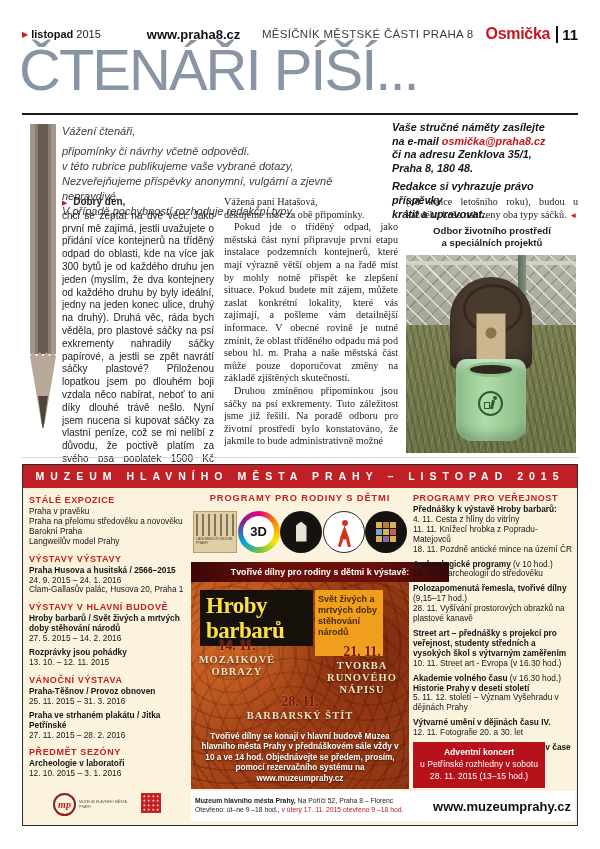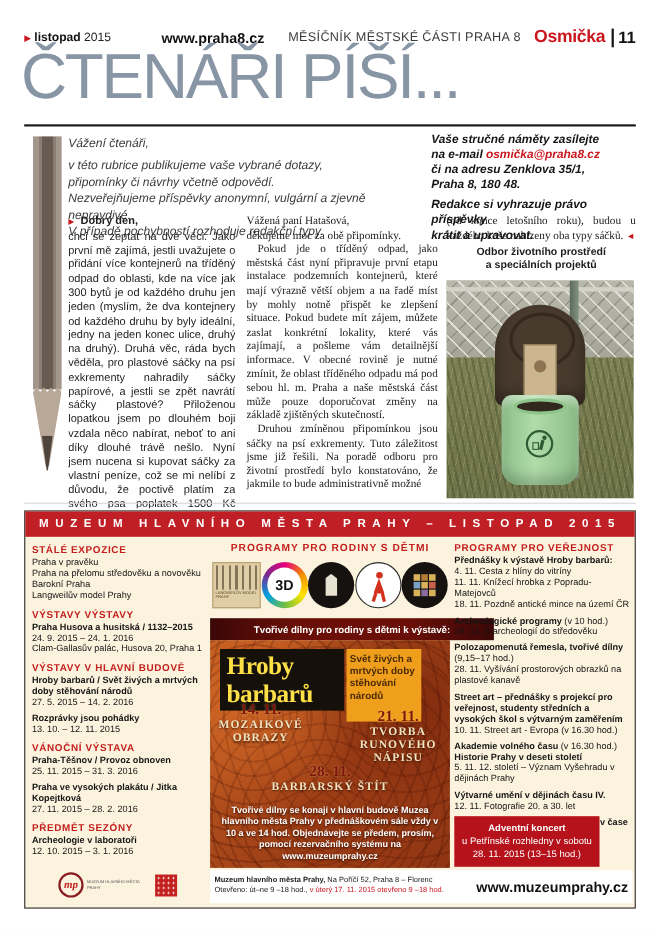--- a/index.html
+++ b/index.html
@@ -80,21 +80,21 @@
   
   .ad { position:absolute; left:22px; top:464px; width:556px; height:362px; border:1.5px solid #2b2b2b; background:#fcf3de; }
   .ad-banner { height:23px; background:#c01f26; color:#fff; font-weight:bold; font-size:10.5px; letter-spacing:6px; text-align:center; line-height:23px; white-space:nowrap; overflow:hidden; }
   .ad-body { position:relative; width:100%; height:335px; }
 
   .ad-h { color:#c3201f; font-weight:bold; font-size:9px; letter-spacing:.6px; margin:7px 0 2px; }
   .ad-t { font-size:8.3px; line-height:9.9px; color:#151515; }
   .ad-b { font-weight:bold; }
 
   .ad-left { position:absolute; left:6px; top:0; width:160px; height:300px; overflow:hidden; }
-  .ad-logos { position:absolute; left:30px; top:305px; display:flex; align-items:center; gap:10px; }
+  .ad-logos { position:absolute; left:30px; top:305px; display:flex; align-items:flex-start; gap:10px; }
   .mp-logo { display:flex; align-items:center; gap:3px; }
   .mp-circle { width:23px; height:23px; border:2px solid #8a1d22; border-radius:50%; color:#c3201f; font-style:italic; font-weight:bold; font-size:10px; text-align:center; line-height:20px; font-family:"Liberation Serif",serif; }
   .mp-caption { width:52px; font-size:3.6px; line-height:4.4px; color:#555; }
   .grid-logo { width:20px; height:20px; background:#c3201f;
     background-image:radial-gradient(#fff 0.8px,transparent 1px); background-size:4.5px 4.5px; background-position:1px 1px; }
 
   .ad-mid { position:absolute; left:168px; top:0; width:218px; }
   .fam-title { color:#c3201f; font-weight:bold; font-size:9.3px; letter-spacing:.9px; text-align:center; margin-top:5px; }
   .badges { display:flex; justify-content:space-between; align-items:center; padding:5px 2px 0 2px; height:52px; }
   .badge { position:relative; flex:none; }
@@ -166,22 +166,22 @@
   <div class="title-rule"></div>
 
   <div class="pencil">
     <div class="pencil-body"></div>
     <div class="pencil-wood"></div>
     <div class="pencil-tip"></div>
   </div>
 
   <div class="intro">
     <div class="sal">Vážení čtenáři,</div>
+    <div>připomínky či návrhy včetně odpovědí.</div>
     <div>v této rubrice publikujeme vaše vybrané dotazy,</div>
-    <div>připomínky či návrhy včetně odpovědí.</div>
     <div>Nezveřejňujeme příspěvky anonymní, vulgární a zjevně nepravdivé.</div>
     <div>V případě pochybností rozhoduje redakční typy.</div>
   </div>
 
   <div class="notice">
     <div>Vaše stručné náměty zasílejte</div>
     <div><span>na e-mail </span><span class="red">osmička@praha8.cz</span></div>
     <div>či na adresu Zenklova 35/1,</div>
     <div>Praha 8, 180 48.</div>
     <div class="grp2">Redakce si vyhrazuje právo příspěvky</div>
@@ -233,34 +233,34 @@
     <div class="ad-body">
 
       <div class="ad-left">
         <div class="ad-h">STÁLÉ EXPOZICE</div>
         <div class="ad-t">Praha v pravěku</div>
         <div class="ad-t">Praha na přelomu středověku a novověku</div>
         <div class="ad-t">Barokní Praha</div>
         <div class="ad-t">Langweilův model Prahy</div>
 
         <div class="ad-h">VÝSTAVY VÝSTAVY</div>
-        <div class="ad-t ad-b">Praha Husova a husitská / 1132–2015</div>
+        <div class="ad-t ad-b">Praha Husova a husitská / 2566–2015</div>
         <div class="ad-t">24. 9. 2015 – 24. 1. 2016</div>
         <div class="ad-t">Clam-Gallasův palác, Husova 20, Praha 1</div>
 
         <div class="ad-h">VÝSTAVY V HLAVNÍ BUDOVĚ</div>
         <div class="ad-t ad-b">Hroby barbarů / Svět živých a mrtvých doby stěhování národů</div>
         <div class="ad-t">27. 5. 2015 – 14. 2. 2016</div>
         <div class="ad-t ad-b" style="margin-top:4px">Rozprávky jsou pohádky</div>
         <div class="ad-t">13. 10. – 12. 11. 2015</div>
 
         <div class="ad-h">VÁNOČNÍ VÝSTAVA</div>
         <div class="ad-t ad-b">Praha-Těšnov / Provoz obnoven</div>
         <div class="ad-t">25. 11. 2015 – 31. 3. 2016</div>
-        <div class="ad-t ad-b" style="margin-top:4px">Praha ve vysokých plakátu / Jitka Kopejtková</div>
+        <div class="ad-t ad-b" style="margin-top:4px">Praha ve strhaném plakátu / Jitka Petřínské</div>
         <div class="ad-t">27. 11. 2015 – 28. 2. 2016</div>
 
         <div class="ad-h">PŘEDMĚT SEZÓNY</div>
         <div class="ad-t ad-b">Archeologie v laboratoři</div>
         <div class="ad-t">12. 10. 2015 – 3. 1. 2016</div>
       </div>
 
       <div class="ad-logos">
         <div class="mp-logo">
           <div class="mp-circle">mp</div>

